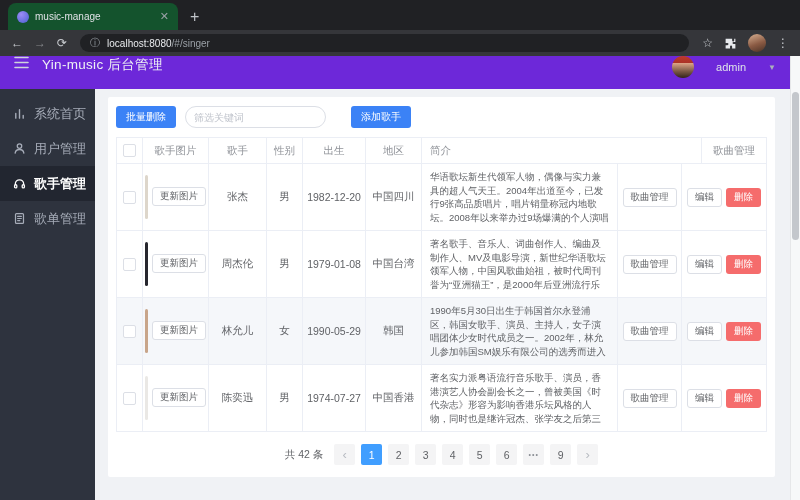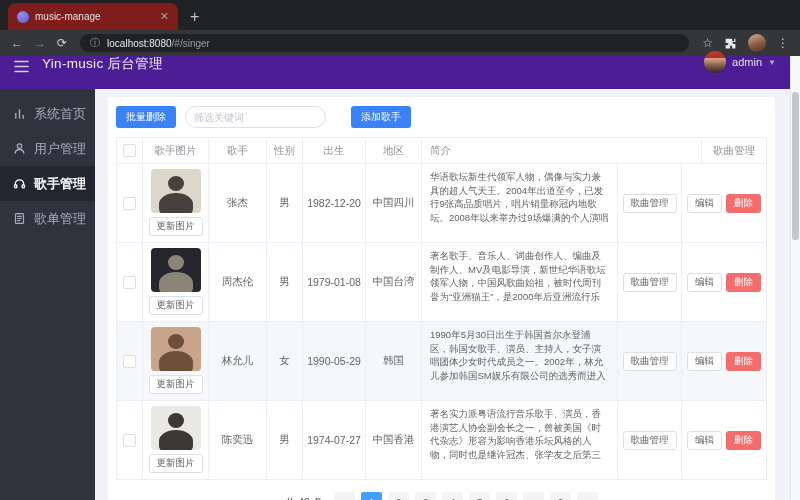--- a/index.html
+++ b/index.html
@@ -2,45 +2,45 @@
 <html><head>
 <meta charset="utf-8">
 <style>
   *{margin:0;padding:0;box-sizing:border-box}
   html,body{width:800px;height:500px;overflow:hidden}
   body{font-family:"Liberation Sans","DejaVu Sans",sans-serif;background:#f0f2f5}
   button{font-family:inherit;cursor:pointer}
 
   
   .tab-strip{height:30px;background:#202124;display:flex;align-items:flex-end;padding-left:8px}
-  .tab{width:170px;height:27px;background:#7f1d1d;border-radius:8px 8px 0 0;display:flex;align-items:center;gap:6px;padding:0 9px}
+  .tab{width:170px;height:27px;background:#14532d;border-radius:8px 8px 0 0;display:flex;align-items:center;gap:6px;padding:0 9px}
   .favicon{width:12px;height:12px;border-radius:50%;background:radial-gradient(circle at 35% 30%,#9b8cf5,#4a5fd0);flex:none}
   .tab-title{flex:1;font-size:10px;color:#dfe1e5;white-space:nowrap;overflow:hidden}
   .tab-close{color:#9aa0a6;font-size:11px;line-height:1}
   .new-tab{color:#c0c4c9;font-size:16px;margin:0 0 5px 12px;line-height:1}
   .nav-bar{height:26px;background:#35363a;display:flex;align-items:center;gap:11px;padding:0 11px}
   .nav-ic{color:#c6c9cd;font-size:12px;line-height:1}
   .nav-ic.dim{color:#87898c}
   .url-pill{flex:1;height:18px;background:#202124;border-radius:9px;display:flex;align-items:center;padding:0 10px;margin:0 2px}
   .info-ic{color:#9aa0a6;font-size:10px;margin-right:7px}
   .url-host{font-size:10px;color:#e8eaed}
   .url-path{font-size:10px;color:#9aa0a6}
   .chrome-avatar{width:18px;height:18px;border-radius:50%;background:linear-gradient(160deg,#caa184 10%,#8a5a43 55%,#4a3226 100%);flex:none}
 
   
   .page{position:relative;height:444px}
   .scrollbar{position:absolute;top:0;right:0;width:10px;height:100%;background:#f7f8f9;border-left:1px solid #e6e7e9}
   .scroll-thumb{position:absolute;top:36px;left:1px;width:7px;height:148px;background:#c4c7cc;border-radius:4px}
   .app-shell{margin-right:10px;height:100%;display:flex;flex-direction:column}
 
   
-  .app-header{height:33px;background:#4c1d95;display:flex;align-items:flex-end;padding:16px 14px;flex:none}
+  .app-header{height:33px;background:#6d28d9;display:flex;align-items:flex-start;padding:0 14px;flex:none}
   .hamburger{margin-right:13px;display:flex}
   .app-title{font-size:13.5px;color:#eef0f4;letter-spacing:.3px}
-  .user-box{margin-left:auto;display:flex;align-items:center;gap:6px}
+  .user-box{margin-left:auto;display:flex;align-items:center;gap:22px}
   .user-avatar{width:22px;height:22px;border-radius:50%;background:linear-gradient(180deg,#c0392b 0%,#a93226 33%,#d9a184 34%,#7a5844 70%,#32231a 100%)}
   .user-name{font-size:11px;color:#dfe3ea}
   .caret{font-size:8px;color:#aab0bc}
 
   
   .body-row{flex:1;display:flex;min-height:0}
   .sidebar{width:95px;background:#2e333e;padding-top:7px;flex:none}
   .side-item{height:35px;display:flex;align-items:center;gap:8px;padding-left:13px;color:#a6acb8;font-size:13px;cursor:pointer}
   .side-item.active{color:#ffffff;background:#222630;font-weight:bold}
   .side-item svg{flex:none}
@@ -58,21 +58,21 @@
   
   .table{border:1px solid #ebeef5;font-size:10.5px;color:#606266}
   .tr{display:flex;border-bottom:1px solid #ebeef5;background:#fff}
   .tr:last-child{border-bottom:none}
   .tr.hover{background:#f5f7fa}
   .th,.td{border-right:1px solid #ebeef5;display:flex;align-items:center;justify-content:center;min-width:0}
   .th:last-child,.td:last-child{border-right:none}
   .thead .th{height:25px;color:#909399;font-weight:normal;font-size:10.5px;background:#fff}
   .c-check{width:26px;flex:none}
   .c-photo{width:66px;flex:none}
-  .td.c-photo{flex-direction:column;padding:5px 2px 6px;gap:4px}
+  .td.c-photo{flex-direction:row;padding:5px 2px 6px;gap:4px}
   .c-name{width:58px;flex:none}
   .c-gender{width:36px;flex:none}
   .c-birth{width:63px;flex:none}
   .c-region{width:56px;flex:none}
   .c-intro{flex:1}
   .td.c-intro{justify-content:flex-start;align-items:flex-start;padding:6px 8px}
   .thead .c-intro{justify-content:flex-start;padding:0 8px}
   .c-songs{width:64px;flex:none}
   .c-ops{width:84px;flex:none;gap:4px}
   .intro{font-size:9.5px;line-height:13.5px;max-height:54px;overflow:hidden;color:#606266}

